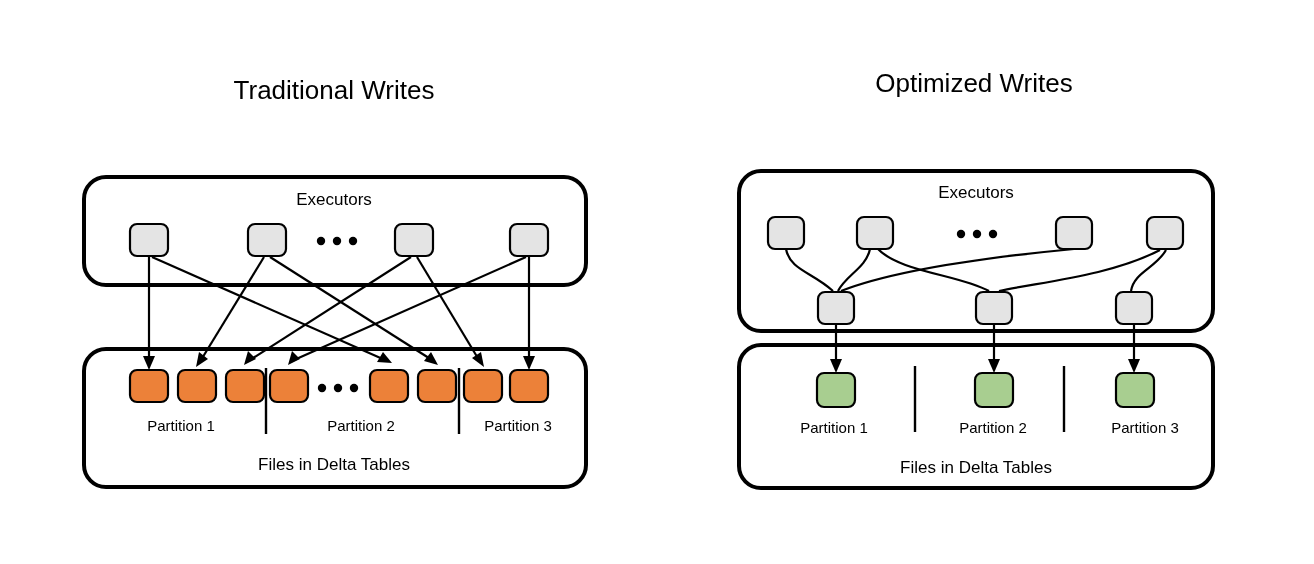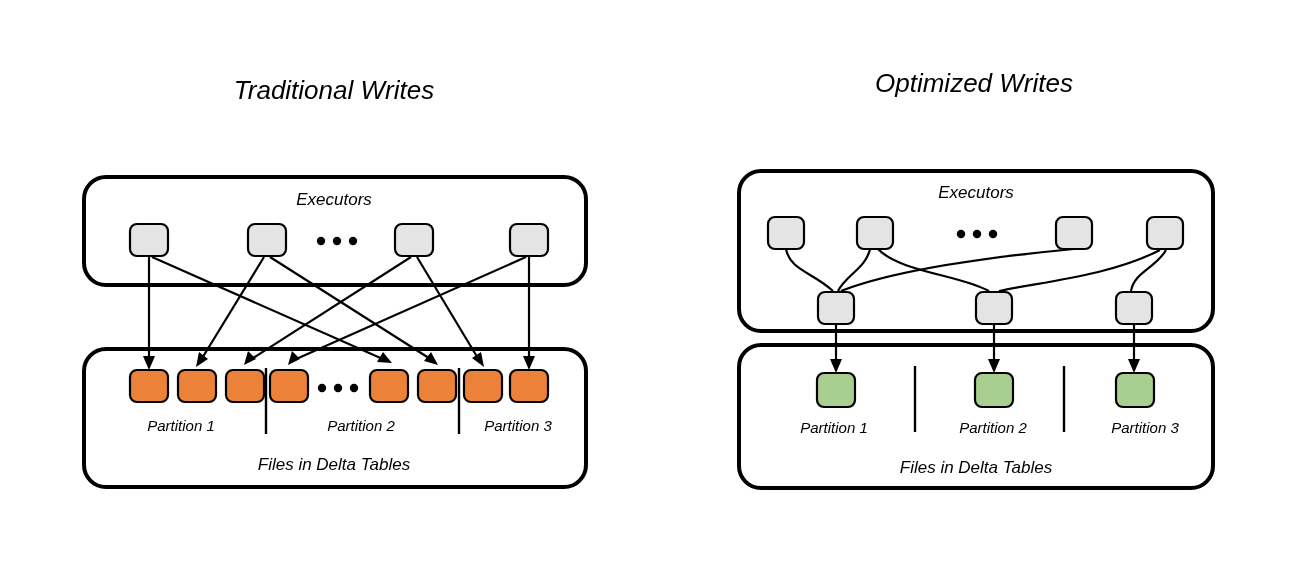--- a/index.html
+++ b/index.html
@@ -10,21 +10,20 @@
   body {
     width: 1314px;
     height: 564px;
     font-family: "Liberation Sans", sans-serif;
     overflow: hidden;
   }
   #diagram-root {
     position: relative;
     width: 1314px;
     height: 564px;
-    font-style: italic;
   }
   svg#diagram {
     display: block;
     width: 1314px;
     height: 564px;
   }
   .panel-title {
     font-family: "Liberation Sans", sans-serif;
     font-size: 26px;
     fill: #000000;

